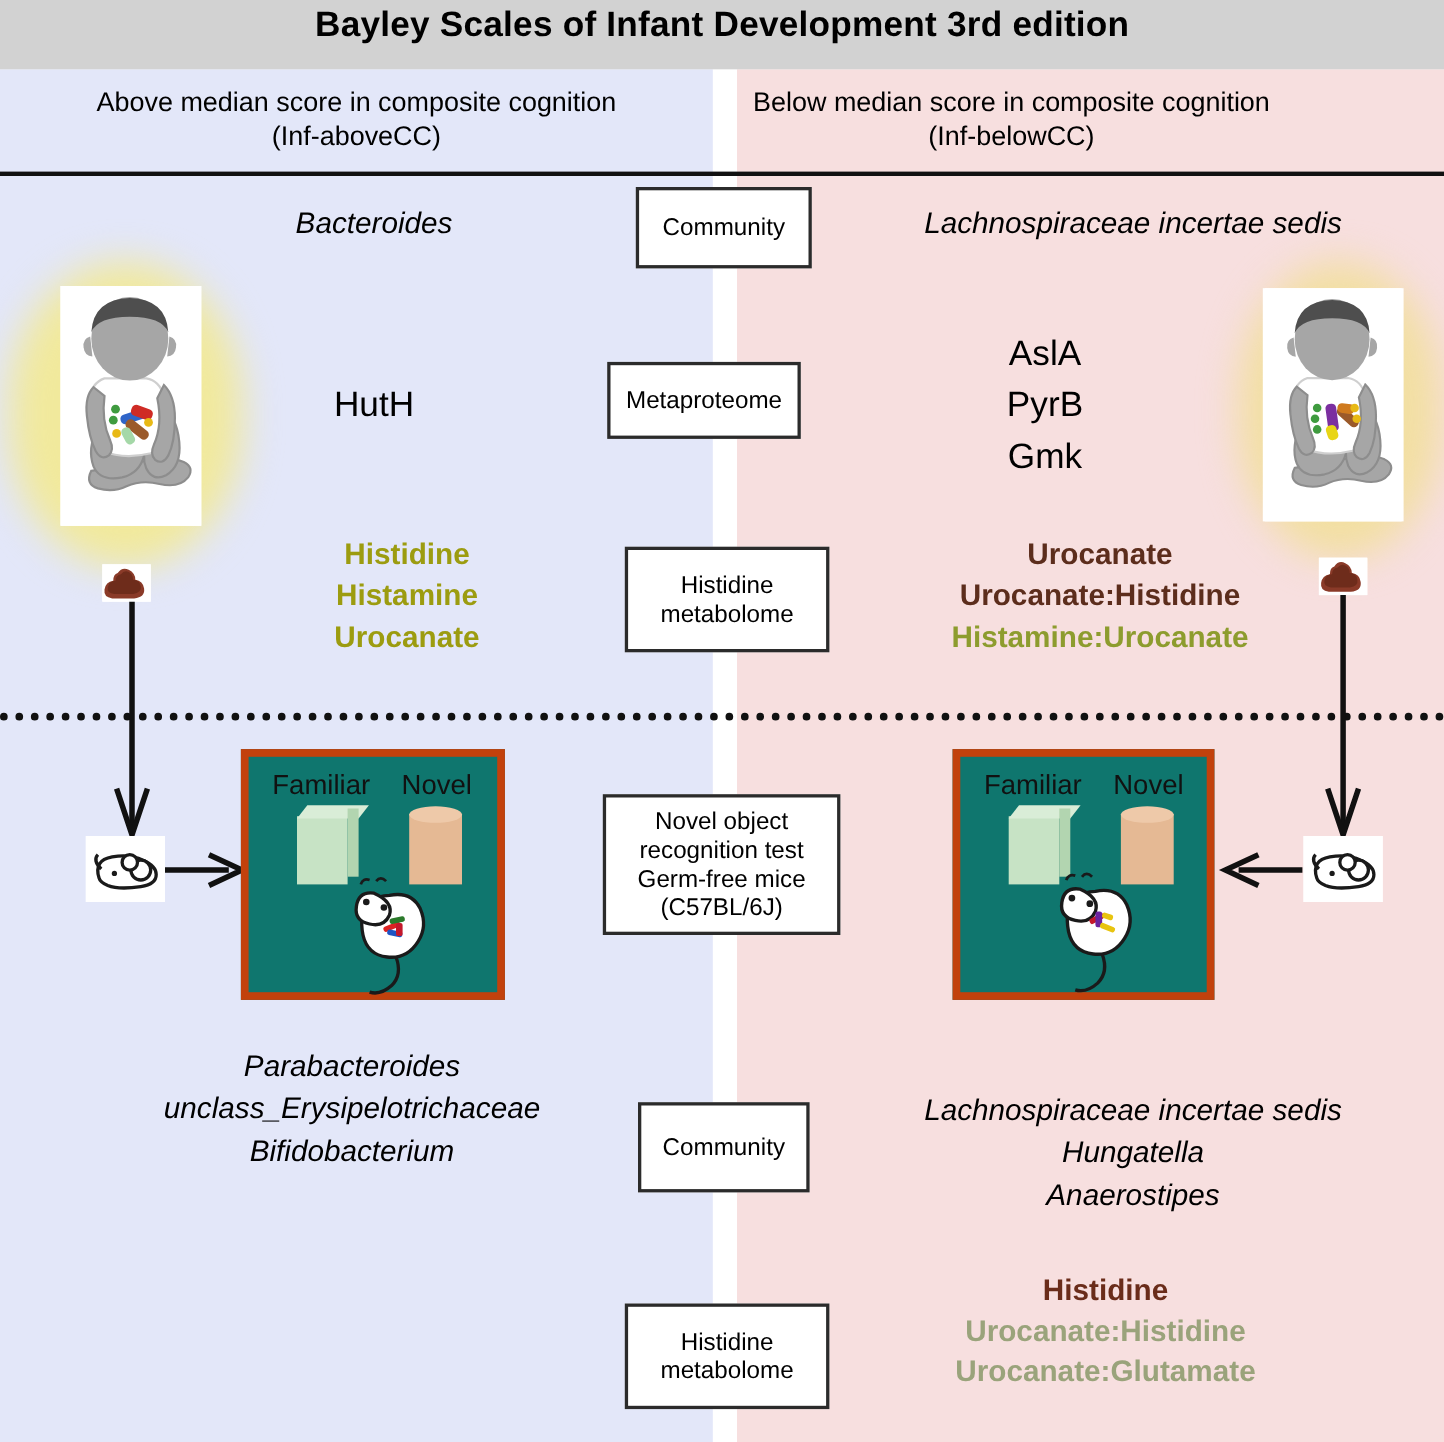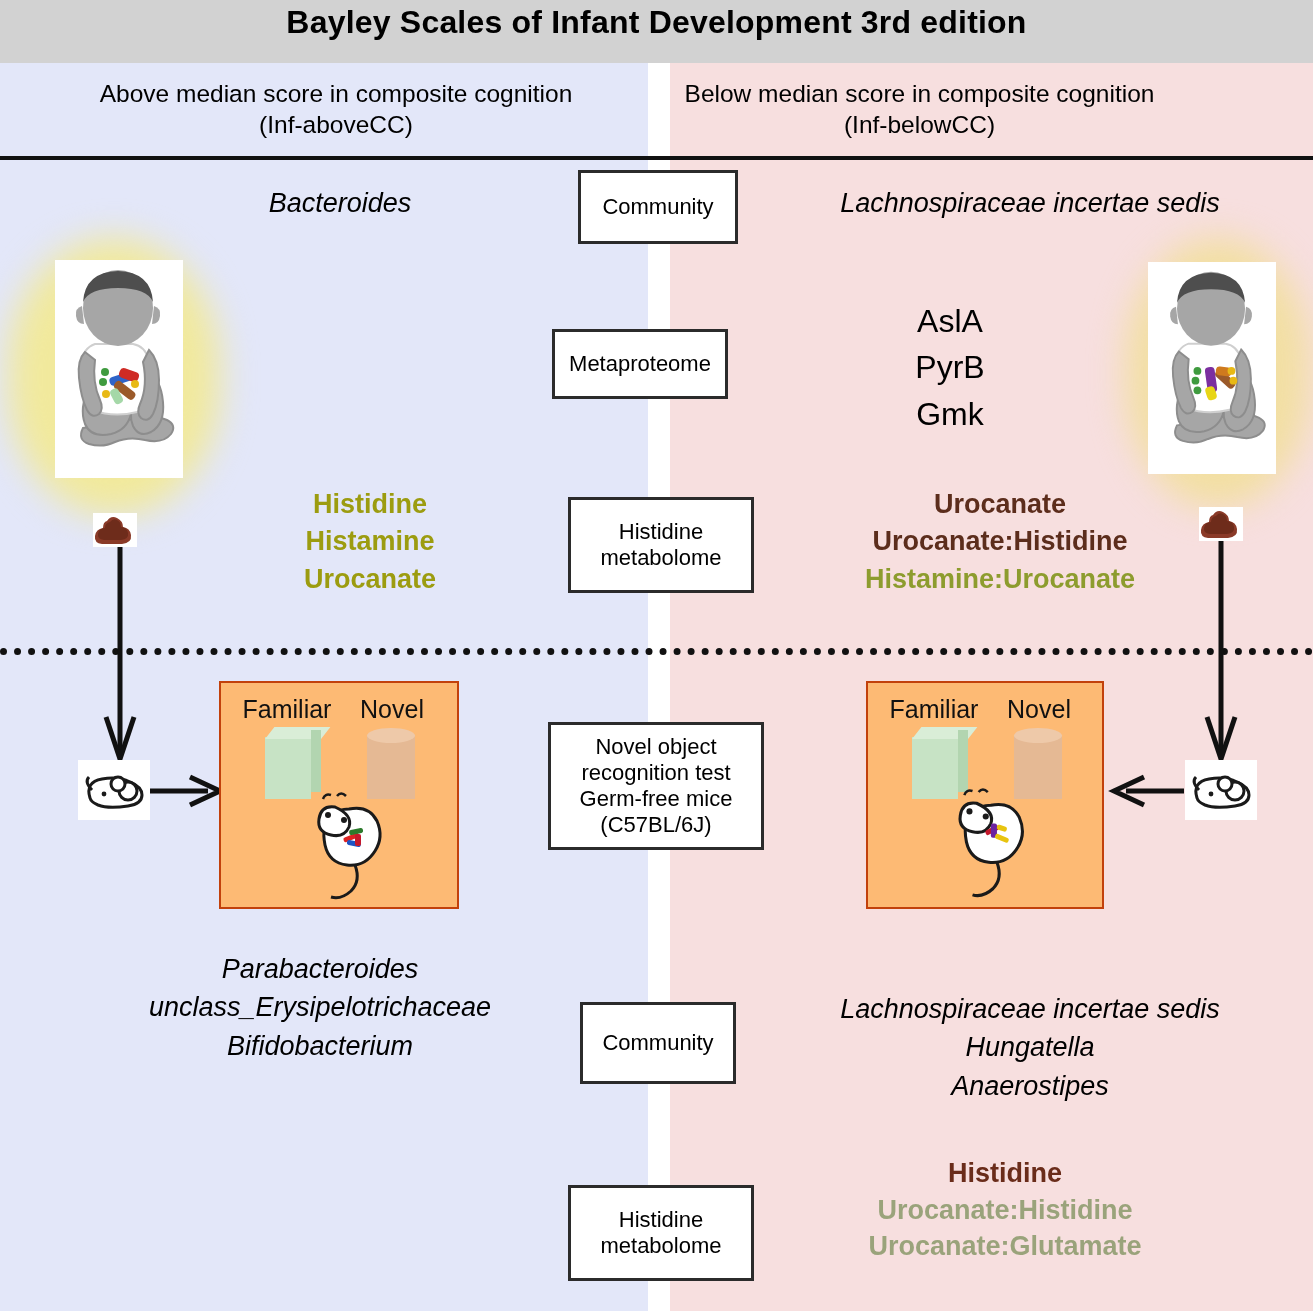--- a/index.html
+++ b/index.html
@@ -7,21 +7,21 @@
   #figure{position:relative;width:1313px;height:1311px;overflow:hidden;background:#ffffff;}
 
   
   .panel-left{position:absolute;left:0;top:63px;width:648px;height:1248px;background:#e3e7f9;}
   .panel-right{position:absolute;left:670px;top:63px;width:643px;height:1248px;background:#f7dfdf;}
   .header-band{position:absolute;left:0;top:0;width:1313px;height:63px;background:#d2d2d2;}
   .header-title{position:absolute;left:0;top:4px;width:1313px;text-align:center;
     font-size:32px;font-weight:bold;color:#000;letter-spacing:.2px;}
 
   .col-title{position:absolute;top:78px;font-size:24.5px;color:#000;text-align:center;line-height:1.28;}
-  .col-title.left{left:12px;width:648px;}
+  .col-title.left{left:0;width:648px;}
   .col-title.right{left:631px;width:577px;}
 
   .rule-top{position:absolute;left:0;top:156px;width:1313px;height:4px;background:#111;}
 
   .dotted-rule{position:absolute;left:0;top:648px;width:1313px;height:0;
     border-top:7px dotted #111;}
 
   
   .midbox{position:absolute;background:#ffffff;border:3px solid #2b2b2b;
     display:flex;align-items:center;justify-content:center;text-align:center;
@@ -30,21 +30,21 @@
   
   .txt{position:absolute;text-align:center;color:#000;line-height:1.32;}
   .ital{font-style:italic;font-size:27px;}
   .plain{font-size:32px;}
   .bold{font-weight:bold;font-size:27px;}
 
   
   .card{position:absolute;background:#ffffff;}
   .glow{position:absolute;border-radius:50% / 46%;filter:blur(17px);}
 
-  .nor-box{position:absolute;background:#fdba74;border:2px solid #c2410c;box-sizing:border-box;padding-left:40px;}
+  .nor-box{position:absolute;background:#0f766e;border:7px solid #c2410c;box-sizing:border-box;padding-left:40px;}
   .nor-label{position:absolute;font-size:25px;color:#111;text-align:center;}
   .fam-cube-front{position:absolute;background:#c7e3c5;}
   .fam-cube-top{position:absolute;background:#d9edd7;}
   .fam-cube-side{position:absolute;background:#b2d5b0;}
   .nov-cyl-body{position:absolute;background:#e5b994;border-radius:0 0 50%/18% 50%/18%;}
   .nov-cyl-top{position:absolute;background:#eec9a9;border-radius:50%;}
 
   svg{display:block;overflow:visible;}
 </style>
 </head>
@@ -74,20 +74,23 @@
   </div>
   <div class="txt ital" style="left:130px;top:186px;width:420px;">
     <div>Bacteroides</div>
   </div>
   <div class="txt ital" style="left:750px;top:186px;width:560px;">
     <div>Lachnospiraceae incertae sedis</div>
   </div>
 
   <div class="midbox" style="left:552px;top:329px;width:176px;height:70px;">
     <span>Metaproteome</span>
+  </div>
+  <div class="txt plain" style="left:180px;top:346px;width:320px;">
+    <div>HutH</div>
   </div>
   <div class="txt plain" style="left:800px;top:298px;width:300px;line-height:1.45;">
     <div>AslA</div>
     <div>PyrB</div>
     <div>Gmk</div>
   </div>
 
   <div class="midbox" style="left:568px;top:497px;width:186px;height:96px;flex-direction:column;">
     <span>Histidine</span>
     <span>metabolome</span>

